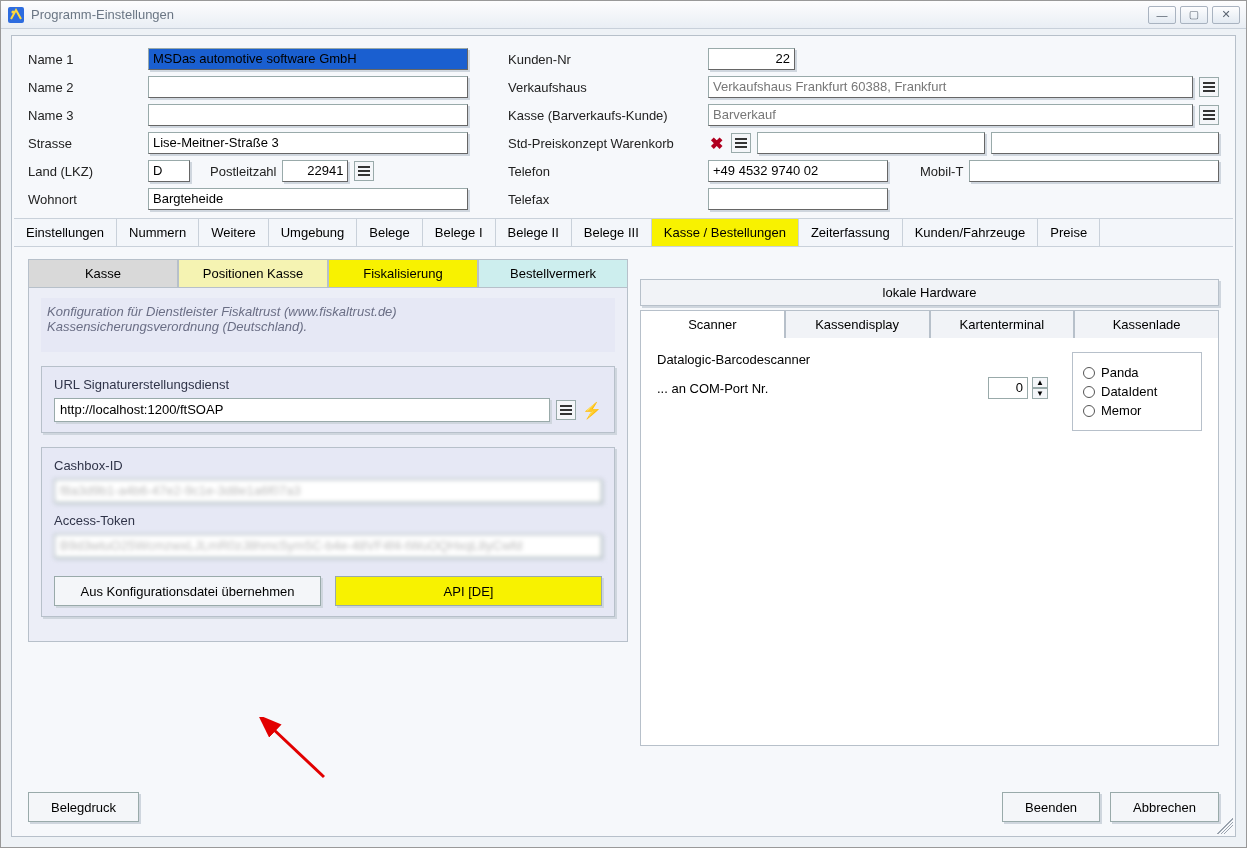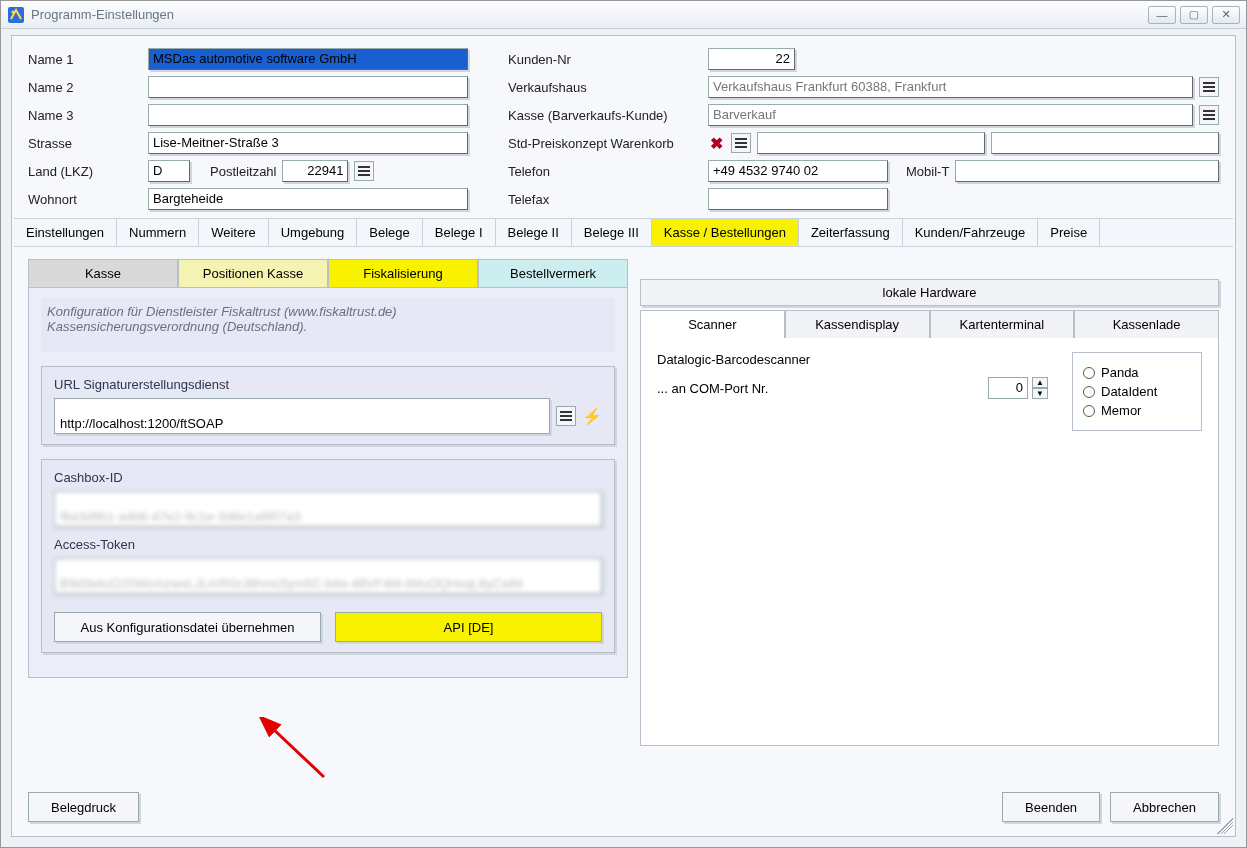--- a/index.html
+++ b/index.html
@@ -32,21 +32,21 @@
   .subtabs { display: flex; }
   .subtab { flex: 1; text-align: center; padding: 6px 4px; border: 1px solid #b7c0ca; border-bottom: none; background: #efefef; }
   .subtab.c1 { background: #d9d9d9; }
   .subtab.c2 { background: #f5f3b2; }
   .subtab.c3 { background: #f8f200; }
   .subtab.c4 { background: #cdeeee; }
   .panelbox { border: 1px solid #b7c0ca; background: #eceef7; padding: 10px 12px; }
   .desc { background: #e6e8f5; color: #6a6e85; font-style: italic; padding: 6px 6px 18px 6px; margin-bottom: 14px; }
   .group { border: 1px solid #b7c0ca; background: #e6e8f5; padding: 10px 12px; margin-bottom: 14px; box-shadow: 2px 2px 0 #cfd6de; }
   .grouptitle { color: #303449; margin-bottom: 6px; }
-  .longinput { width: 100%; height: 24px; border: 1px solid #9aa; background: #fff; padding: 17px 5px; box-shadow: 2px 2px 0 #cfd6de; }
+  .longinput { width: 100%; height: 24px; border: 1px solid #9aa; background: #fff; padding: 3px 5px; box-shadow: 2px 2px 0 #cfd6de; }
   .blurred { color: #bbb; filter: blur(2.2px); user-select: none; }
   .btnrow { display: flex; gap: 14px; margin-top: 18px; }
   .btn { flex: 1; height: 30px; border: 1px solid #9aa; background: #f4f6f9; display: flex; align-items: center; justify-content: center; box-shadow: 2px 2px 0 #cfd6de; cursor: default; }
   .btn.yellow { background: #f8f200; }
   .groupheader { border: 1px solid #b7c0ca; background: #f1f3f7; text-align: center; padding: 5px; margin-bottom: 4px; box-shadow: 2px 2px 0 #cfd6de; }
   .subtabs2 { display: flex; }
   .subtab2 { flex: 1; text-align: center; padding: 6px 4px; border: 1px solid #b7c0ca; border-bottom: none; background: #f1f3f7; }
   .subtab2.active { background: #fff; }
   .hwbox { border: 1px solid #b7c0ca; border-top: none; background: #fff; padding: 14px 16px; height: 408px; display: flex; gap: 24px; align-items: flex-start; }
   .scancol { flex: 1; }
@@ -144,21 +144,21 @@
               <span></span>
               <span></span>
               <span></span>
             </div>
           <div class="input" style="flex:1"></div>
           <div class="input" style="flex:1"></div>
         </div>
         <div class="label">Telefon</div>
         <div class="row" style="width:100%">
           <div class="input" style="width:180px">+49 4532 9740 02</div>
-          <div class="label" style="margin-left:12px">Mobil-T</div>
+          <div class="label" style="margin-left:26px">Mobil-T</div>
           <div class="input" style="flex:1"></div>
         </div>
         <div class="label">Telefax</div>
         <div class="row">
             <div class="input" style="width:180px"></div>
           </div>
       </div>
     </div>
 
     <div class="maintabs" id="maintabs">

